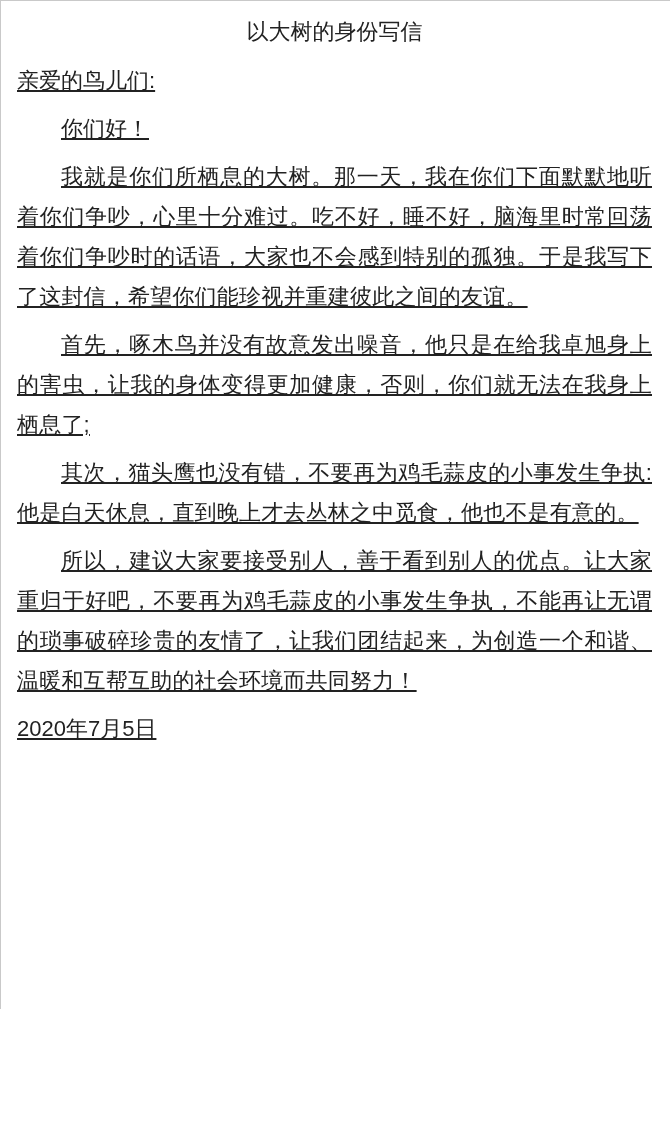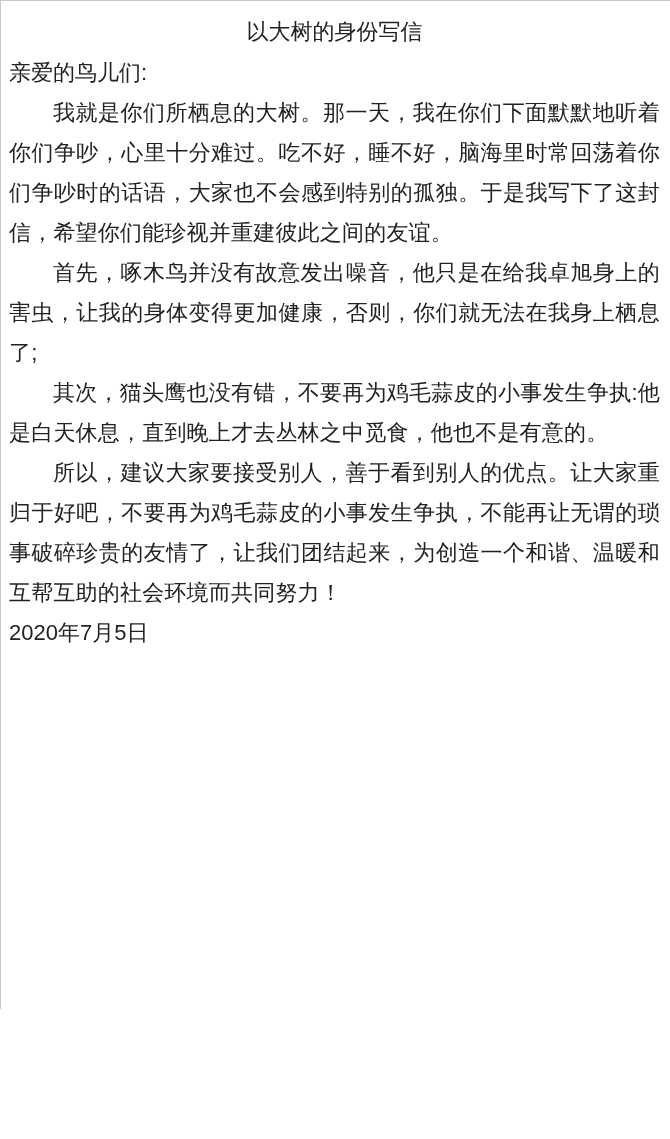--- a/index.html
+++ b/index.html
@@ -23,21 +23,21 @@
     font-size:22px;
     line-height:40px;
   }
   .title{
     margin:0;
     font-size:22px;
     font-weight:normal;
     text-align:center;
     line-height:42px;
   }
-  p{margin:0;}
+  p{margin:8px;text-decoration:underline;}
   .indent{text-indent:2em;}
   .para{
     text-align:justify;
     letter-spacing:0.2px;
   }
   .signature{
     text-align:right;
     padding-right:18px;
     margin-top:2px;
   }
@@ -45,18 +45,19 @@
     text-align:left;
     padding-right:48px;
   }
 </style>
 </head>
 <body>
 
 <div class="page">
   <h1 class="title">以大树的身份写信</h1>
   <p class="salutation">亲爱的鸟儿们:</p>
+  <p class="indent">你们好！</p>
   <p class="para indent">我就是你们所栖息的大树。那一天，我在你们下面默默地听着你们争吵，心里十分难过。吃不好，睡不好，脑海里时常回荡着你们争吵时的话语，大家也不会感到特别的孤独。于是我写下了这封信，希望你们能珍视并重建彼此之间的友谊。</p>
   <p class="para indent">首先，啄木鸟并没有故意发出噪音，他只是在给我卓旭身上的害虫，让我的身体变得更加健康，否则，你们就无法在我身上栖息了;</p>
   <p class="para indent">其次，猫头鹰也没有错，不要再为鸡毛蒜皮的小事发生争执:他是白天休息，直到晚上才去丛林之中觅食，他也不是有意的。</p>
   <p class="para indent">所以，建议大家要接受别人，善于看到别人的优点。让大家重归于好吧，不要再为鸡毛蒜皮的小事发生争执，不能再让无谓的琐事破碎珍贵的友情了，让我们团结起来，为创造一个和谐、温暖和互帮互助的社会环境而共同努力！</p>
   <p class="date">2020年7月5日</p>
 </div>
 
 </body></html>

